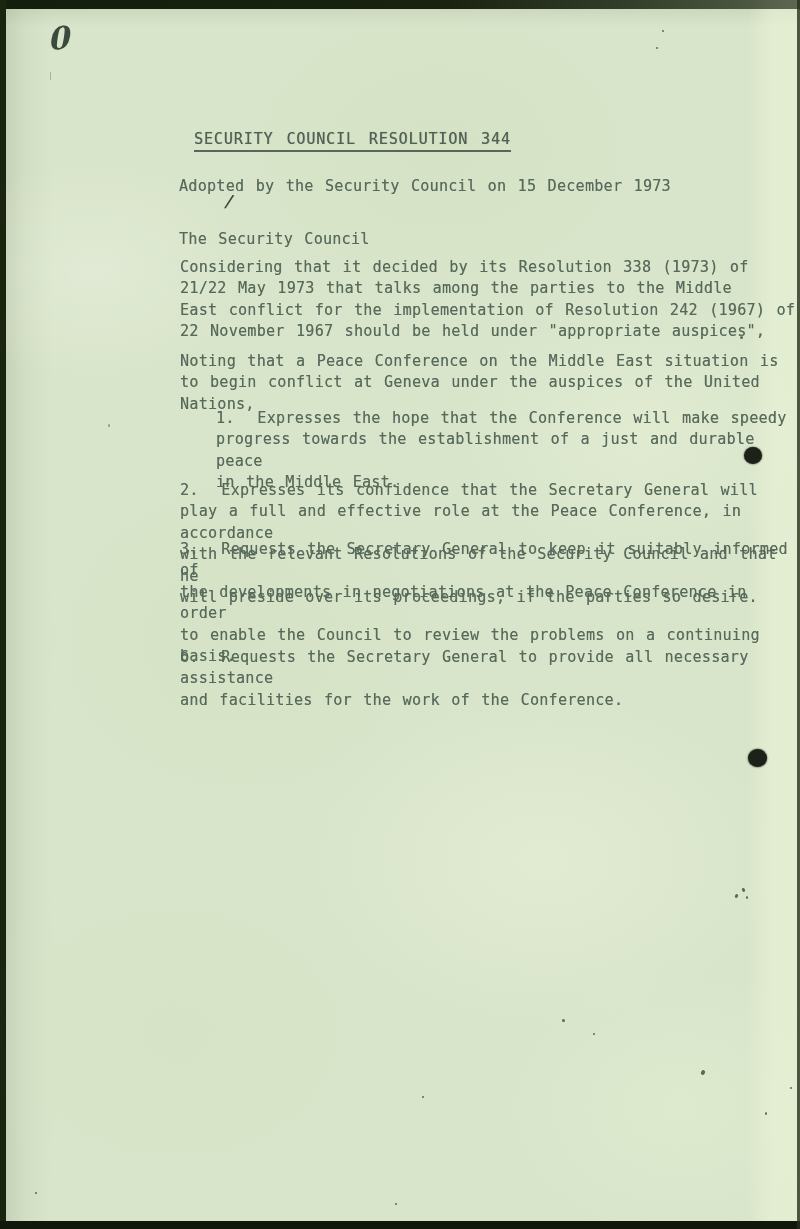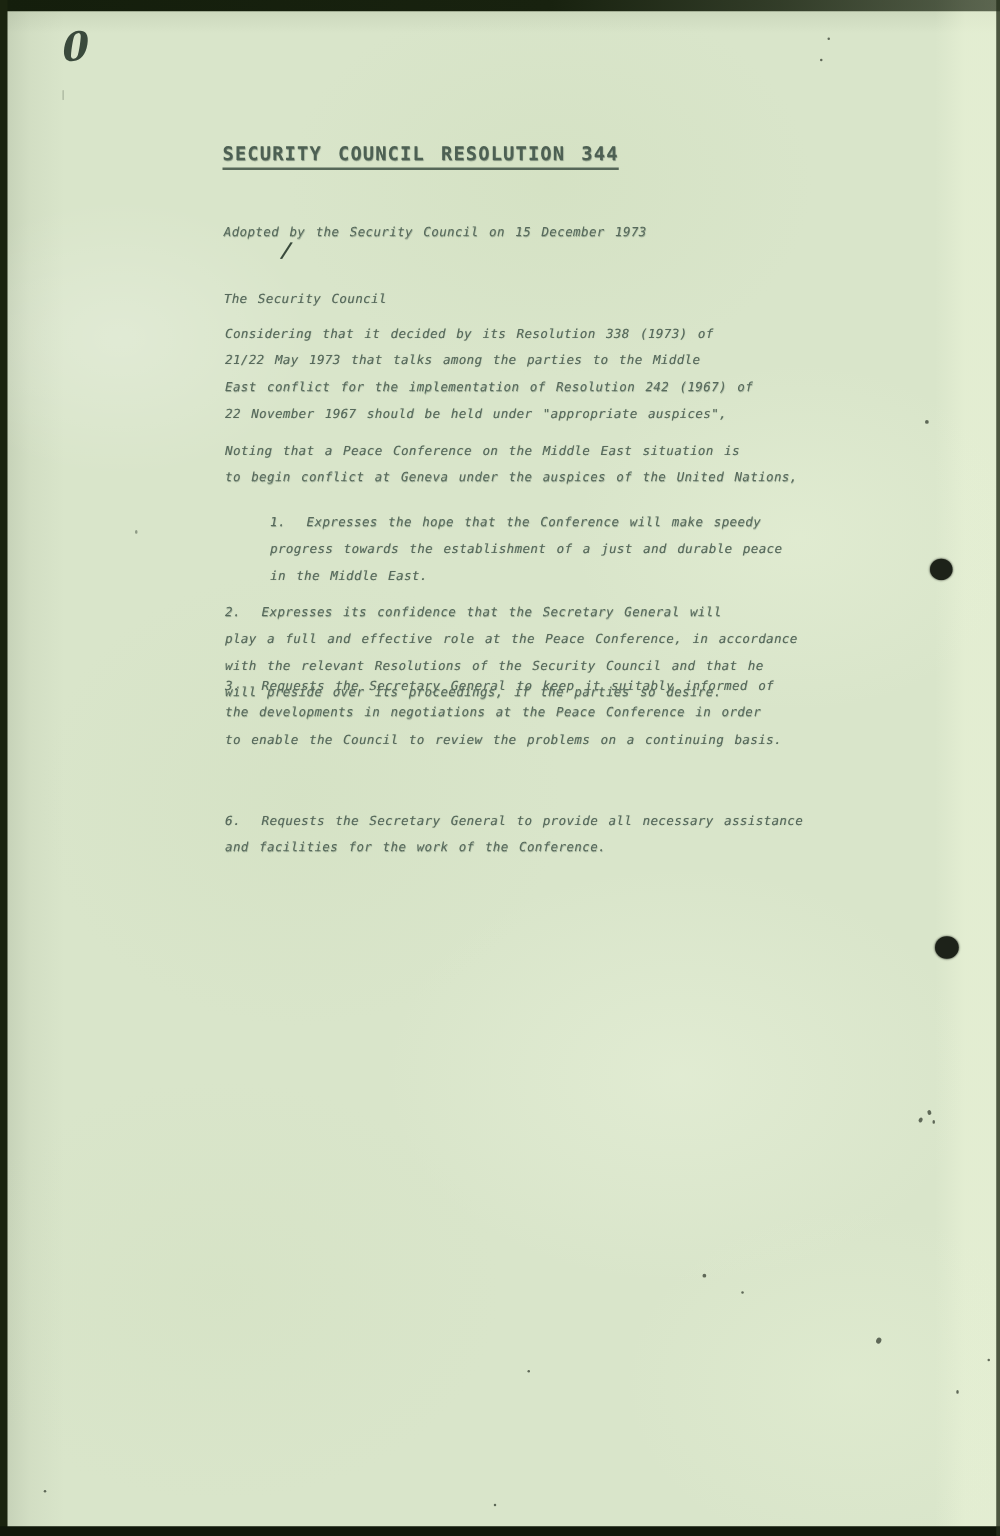--- a/index.html
+++ b/index.html
@@ -29,35 +29,34 @@
   .edge-top    { left: 0; top: 0; width: 800px; height: 9px;
                  background: linear-gradient(90deg, #141e0c 0%, #18220f 55%, rgba(24,34,15,0.85) 78%, rgba(24,34,15,0.65) 100%); }
   .edge-left   { left: 0; top: 0; width: 6px; height: 1229px; background: #1a240f; }
   .edge-bottom { left: 0; top: 1221px; width: 800px; height: 8px; background: #10180a; }
   .edge-right  { left: 797px; top: 0; width: 3px; height: 1229px; background: rgba(38,48,28,0.8); }
 
   
   .tw {
     position: absolute;
     color: #56695b;
-    font-size: 10px;
+    font-size: 15px;
     line-height: 21.4px;
     letter-spacing: 0.3px;
     word-spacing: 2px;
     white-space: pre-wrap;
     text-shadow: 0.3px 0.3px 0.6px rgba(86,105,91,0.55);
-    font-style: italic;
   }
 
   .doc-title {
     position: absolute;
     left: 178px; top: 114px;
-    margin: 0;
+    margin: 16px;
     font-size: 15px;
-    font-weight: bold;
+    font-weight: normal;
     letter-spacing: 0.9px;
     word-spacing: 3px;
     color: #4d6053;
     text-shadow: 0.4px 0.4px 0.7px rgba(70,88,76,0.6);
   }
   .doc-title .u {
     display: inline-block;
     border-bottom: 2px solid rgba(72,90,76,0.9);
     padding-bottom: 2px;
   }

